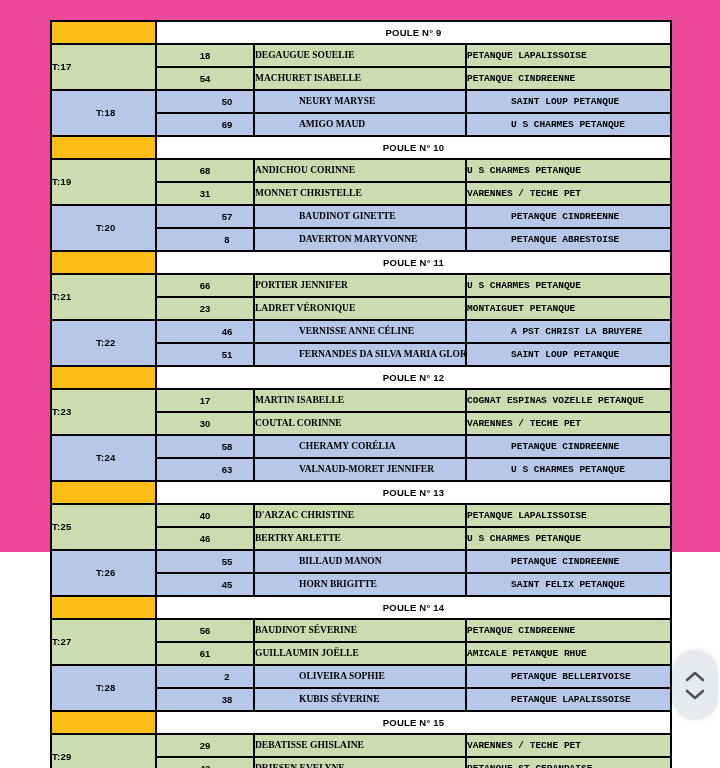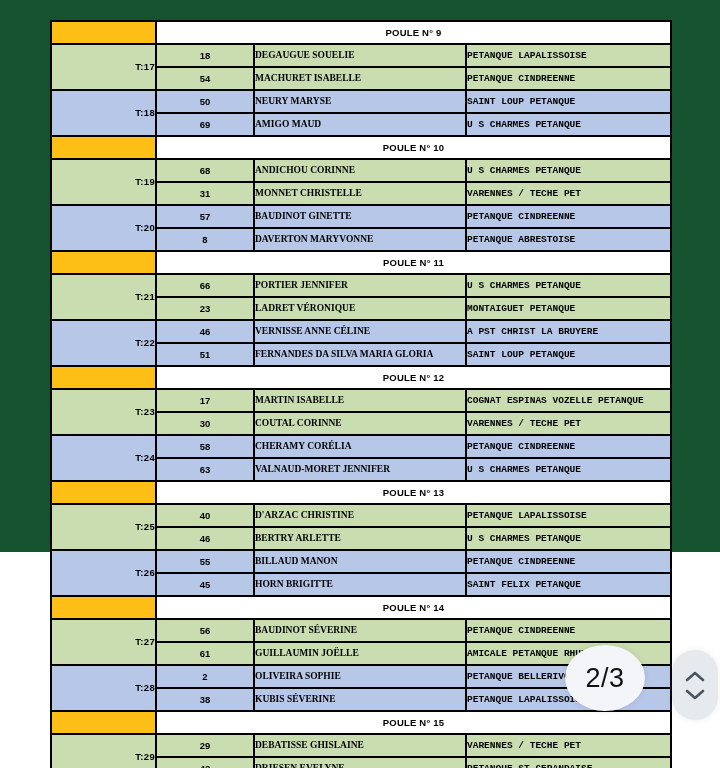--- a/index.html
+++ b/index.html
@@ -12,21 +12,21 @@
     height: 768px;
     font-family: "Liberation Sans", sans-serif;
     overflow: hidden;
     position: relative;
   }
 
   #page {
     position: relative;
     width: 720px;
     height: 552px;
-    background: #14532d;
+    background: #ec4899;
   }
 
   #table-wrap {
     position: absolute;
     left: 50px;
     top: 20px;
     width: 620px;
   }
 
   table.draw-table {
@@ -67,24 +67,24 @@
     text-align: center;
     font-size: 10px;
     font-weight: bold;
     letter-spacing: 0.2px;
     height: 19px;
     border: 2px solid #000000;
   }
 
   
   tr.tm-green td { background: #c9ddb1; }
-  tr.tm-blue  td { background: #b6c7e8; }
+  tr.tm-blue  td { background: #b6c7e8; padding-left: 44px; }
 
   td.time-cell {
-    text-align: right;
+    text-align: left;
     font-size: 9.5px;
     font-weight: bold;
     letter-spacing: 0.3px;
   }
   td.num-cell {
     text-align: center;
     font-size: 9px;
     font-weight: bold;
   }
   td.name-cell {
@@ -328,23 +328,20 @@
           </tr>
           <tr class="tm-green">
             <td class="num-cell">42</td>
             <td class="name-cell">DRIESEN EVELYNE</td>
             <td class="club-cell">PETANQUE ST GERANDAISE</td>
           </tr>
         </tbody>
     </table>
   </div>
 
-  <div id="page-indicator">
-    <span>2/3</span>
-  </div>
 
   <div id="scroll-nav">
     <span class="chev">
       <svg width="22" height="13" viewBox="0 0 22 13">
         <polyline points="3,10 11,3 19,10" fill="none" stroke="#4a5560" stroke-width="2.6" stroke-linecap="round" stroke-linejoin="round"></polyline>
       </svg>
     </span>
     <span class="chev">
       <svg width="22" height="13" viewBox="0 0 22 13">
         <polyline points="3,3 11,10 19,3" fill="none" stroke="#4a5560" stroke-width="2.6" stroke-linecap="round" stroke-linejoin="round"></polyline>

